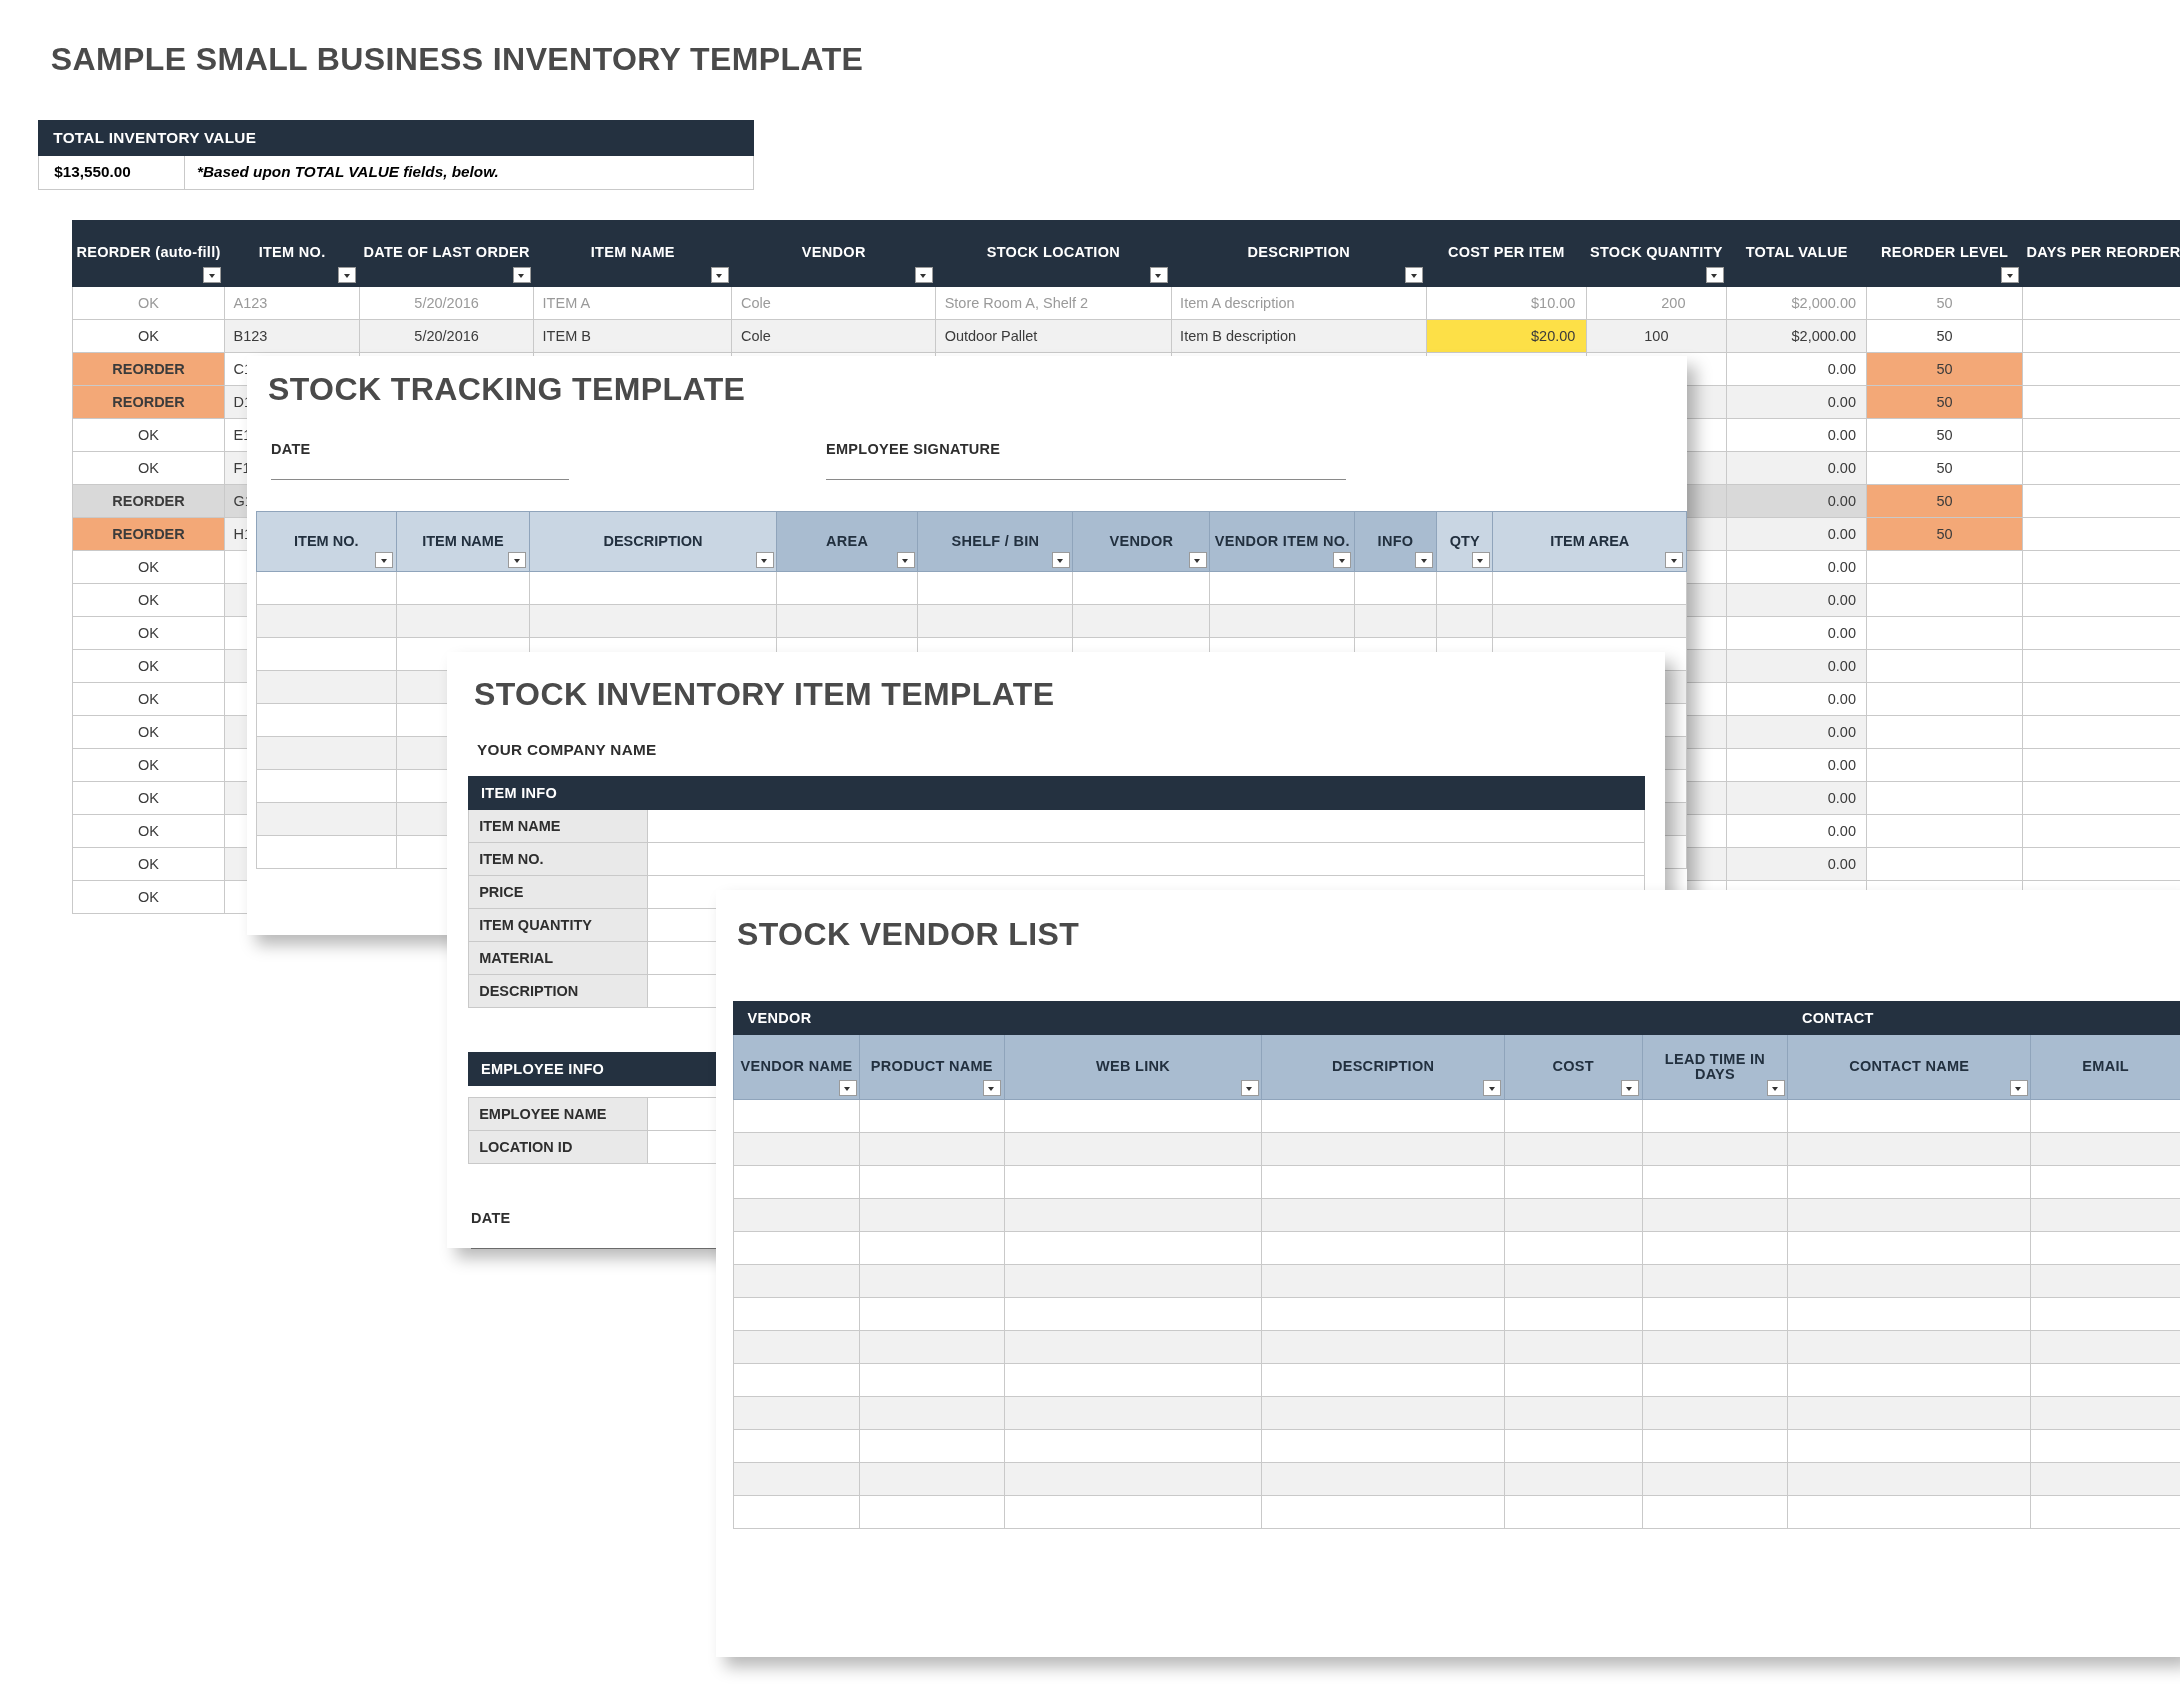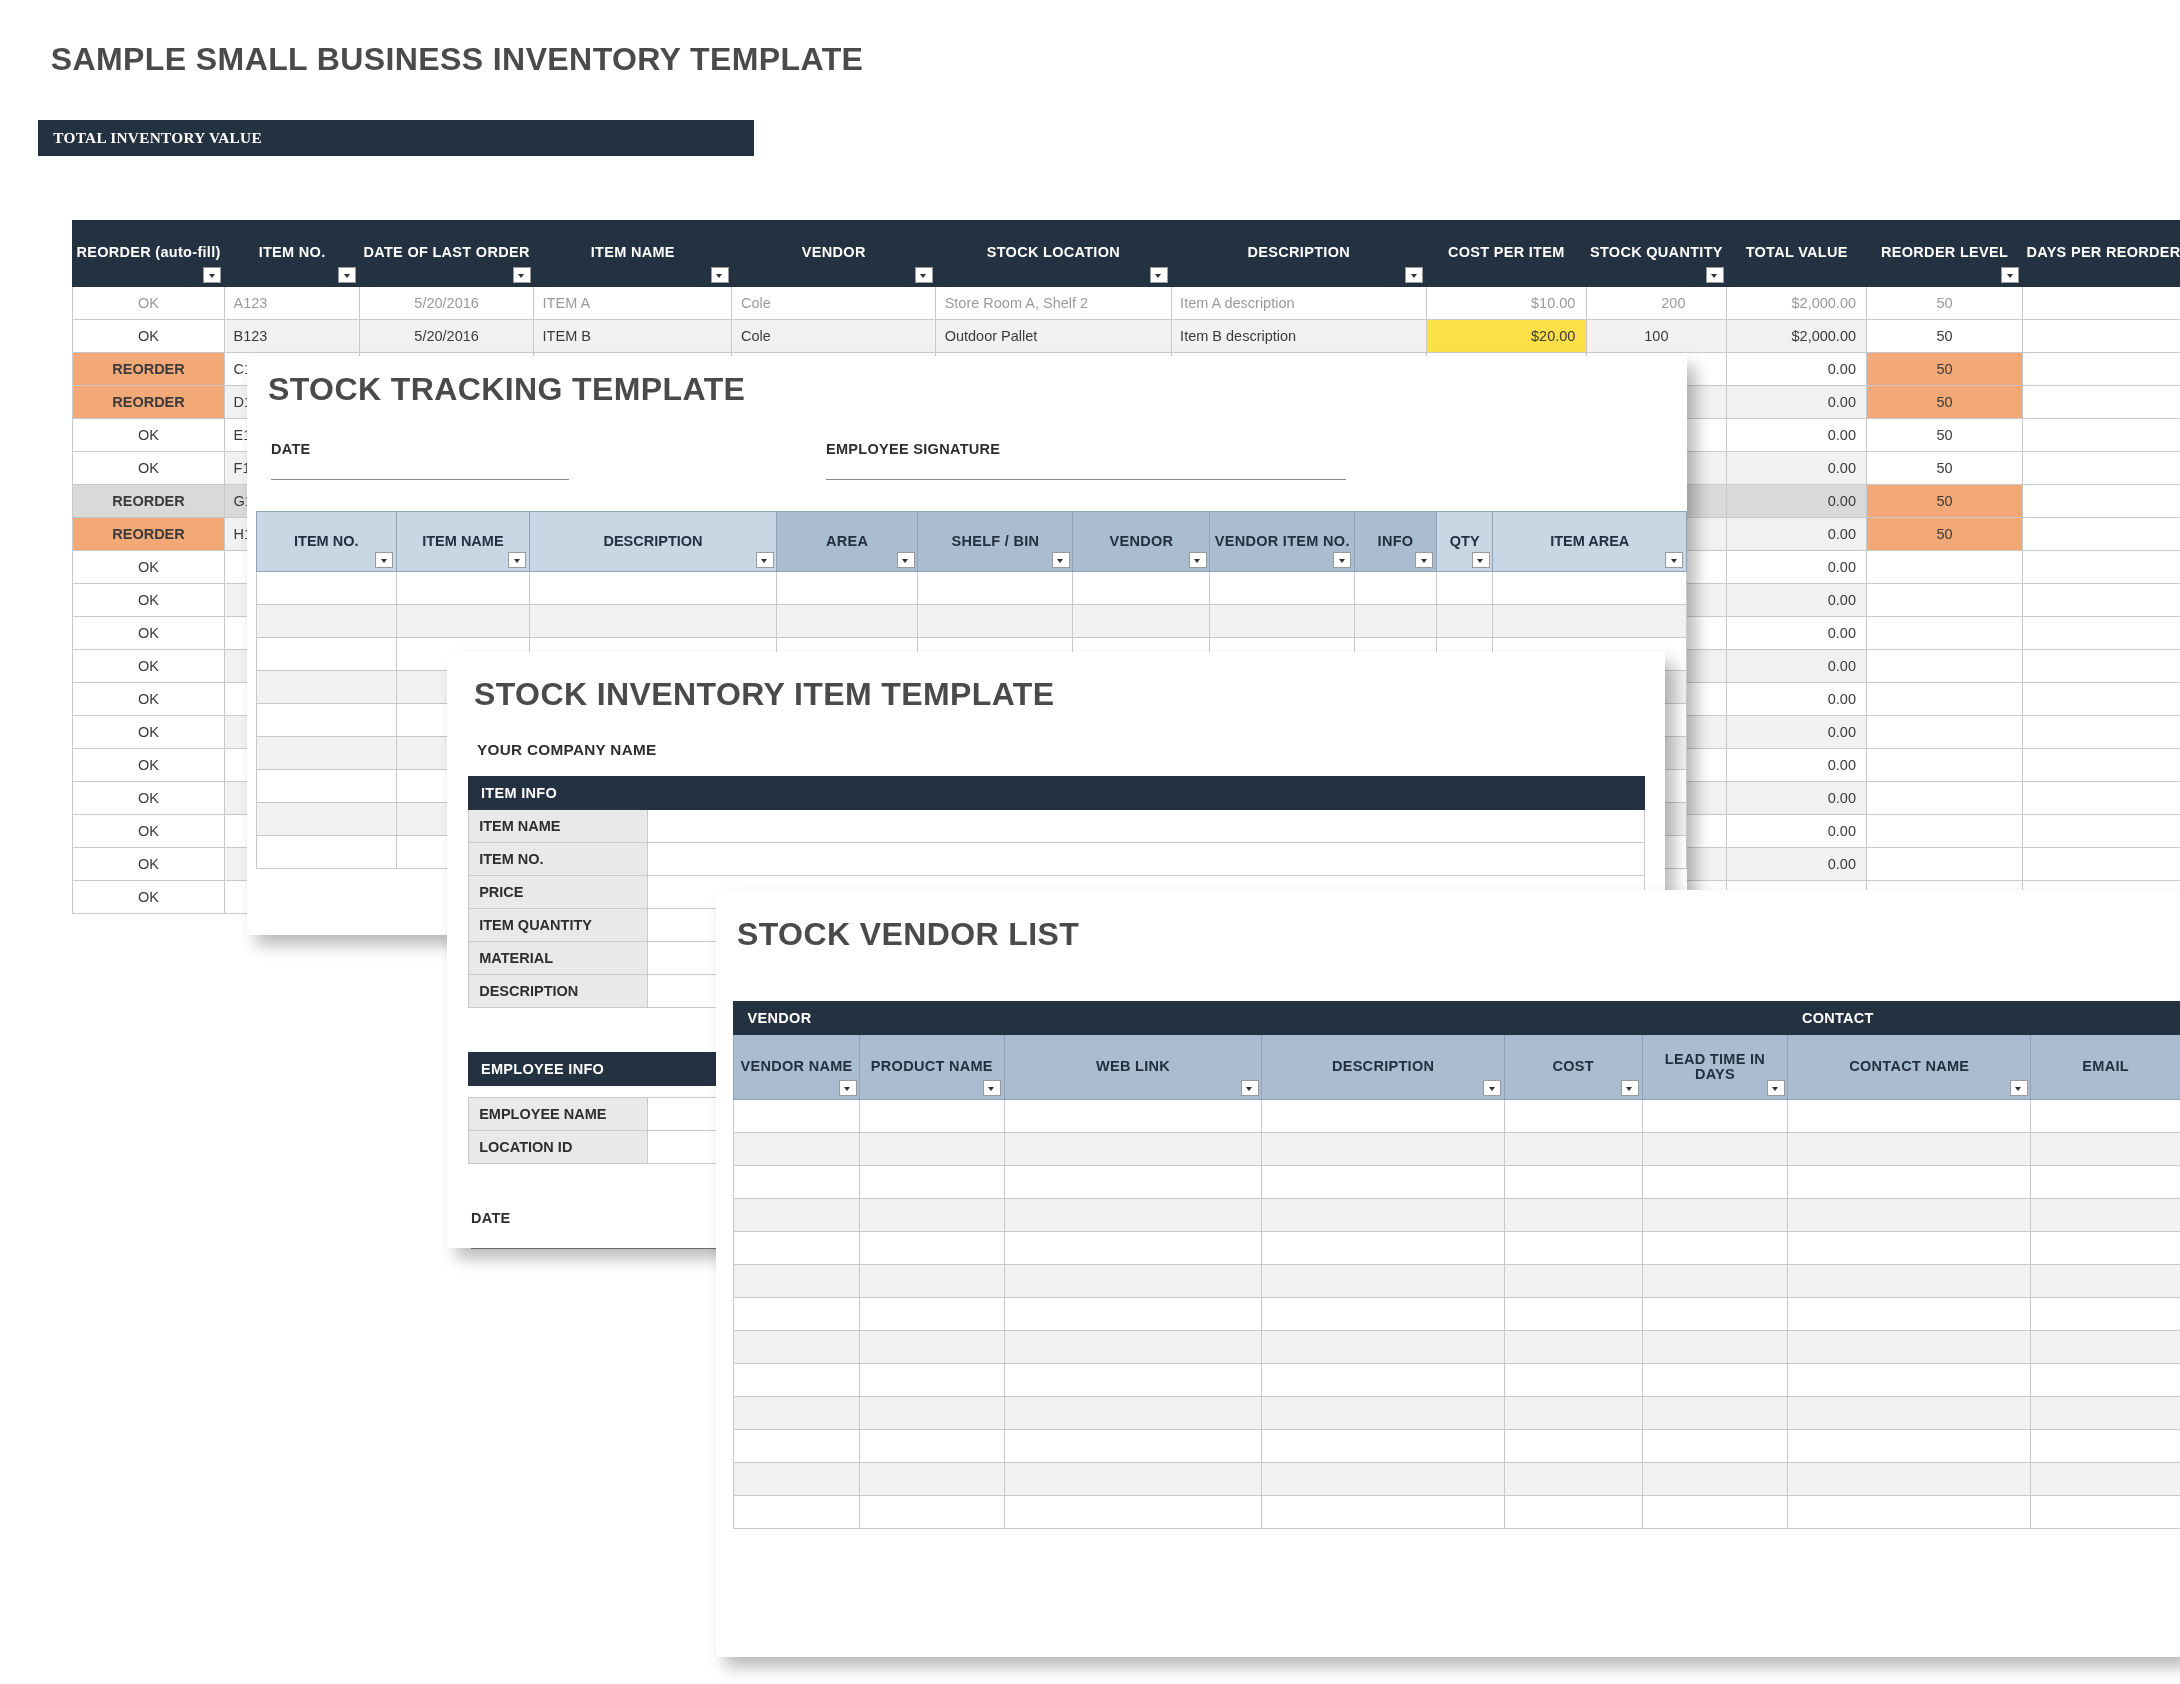--- a/index.html
+++ b/index.html
@@ -117,21 +117,21 @@
     line-height: 1.05;
   }
 
   
   #sheet1 { left: 38px; top: 25.6px; width: 2147px; box-shadow: none; background: transparent; }
   #s1-title { position: absolute; left: 12.8px; top: 15.3px; }
   #s1-tiv { position: absolute; left: 0px; top: 94px; }
   #s1-tiv .bar {
     width: 716px; height: 36px; background: #243140; color: #fff;
     font-weight: bold; font-size: 15.3px; letter-spacing: 0.3px;
-    display: flex; align-items: center; padding-left: 15.3px; box-sizing: border-box; font-family: Liberation Serif, serif;
+    display: flex; align-items: center; padding-left: 15.3px; box-sizing: border-box;
   }
   #s1-tiv .vals { display: flex; width: 716px; }
   #s1-tiv .v1 {
     width: 147px; height: 34px; border: 0.9px solid #c9c9c9; border-top: none;
     display: flex; align-items: center; padding-left: 15.3px; box-sizing: border-box;
     font-weight: bold; font-size: 15.3px; background: #fff;
   }
   #s1-tiv .v2 {
     flex: 1; height: 34px; border: 0.9px solid #c9c9c9; border-top: none; border-left: none;
     display: flex; align-items: center; padding-left: 12px; box-sizing: border-box;
@@ -162,20 +162,24 @@
 </head>
 <body>
 
 <div id="canvas">
 
   <div class="sheet" id="sheet1">
     <div class="sheet-title" id="s1-title">SAMPLE SMALL BUSINESS INVENTORY TEMPLATE</div>
 
     <div id="s1-tiv">
       <div class="bar">TOTAL INVENTORY VALUE</div>
+      <div class="vals">
+        <div class="v1">$13,550.00</div>
+        <div class="v2">*Based upon TOTAL VALUE fields, below.</div>
+      </div>
     </div>
 
     <table id="s1-table">
       <colgroup>
         <col style="width:145px">
           <col style="width:153px">
           <col style="width:141px">
           <col style="width:230px">
         <col style="width:243px">
           <col style="width:260px">

